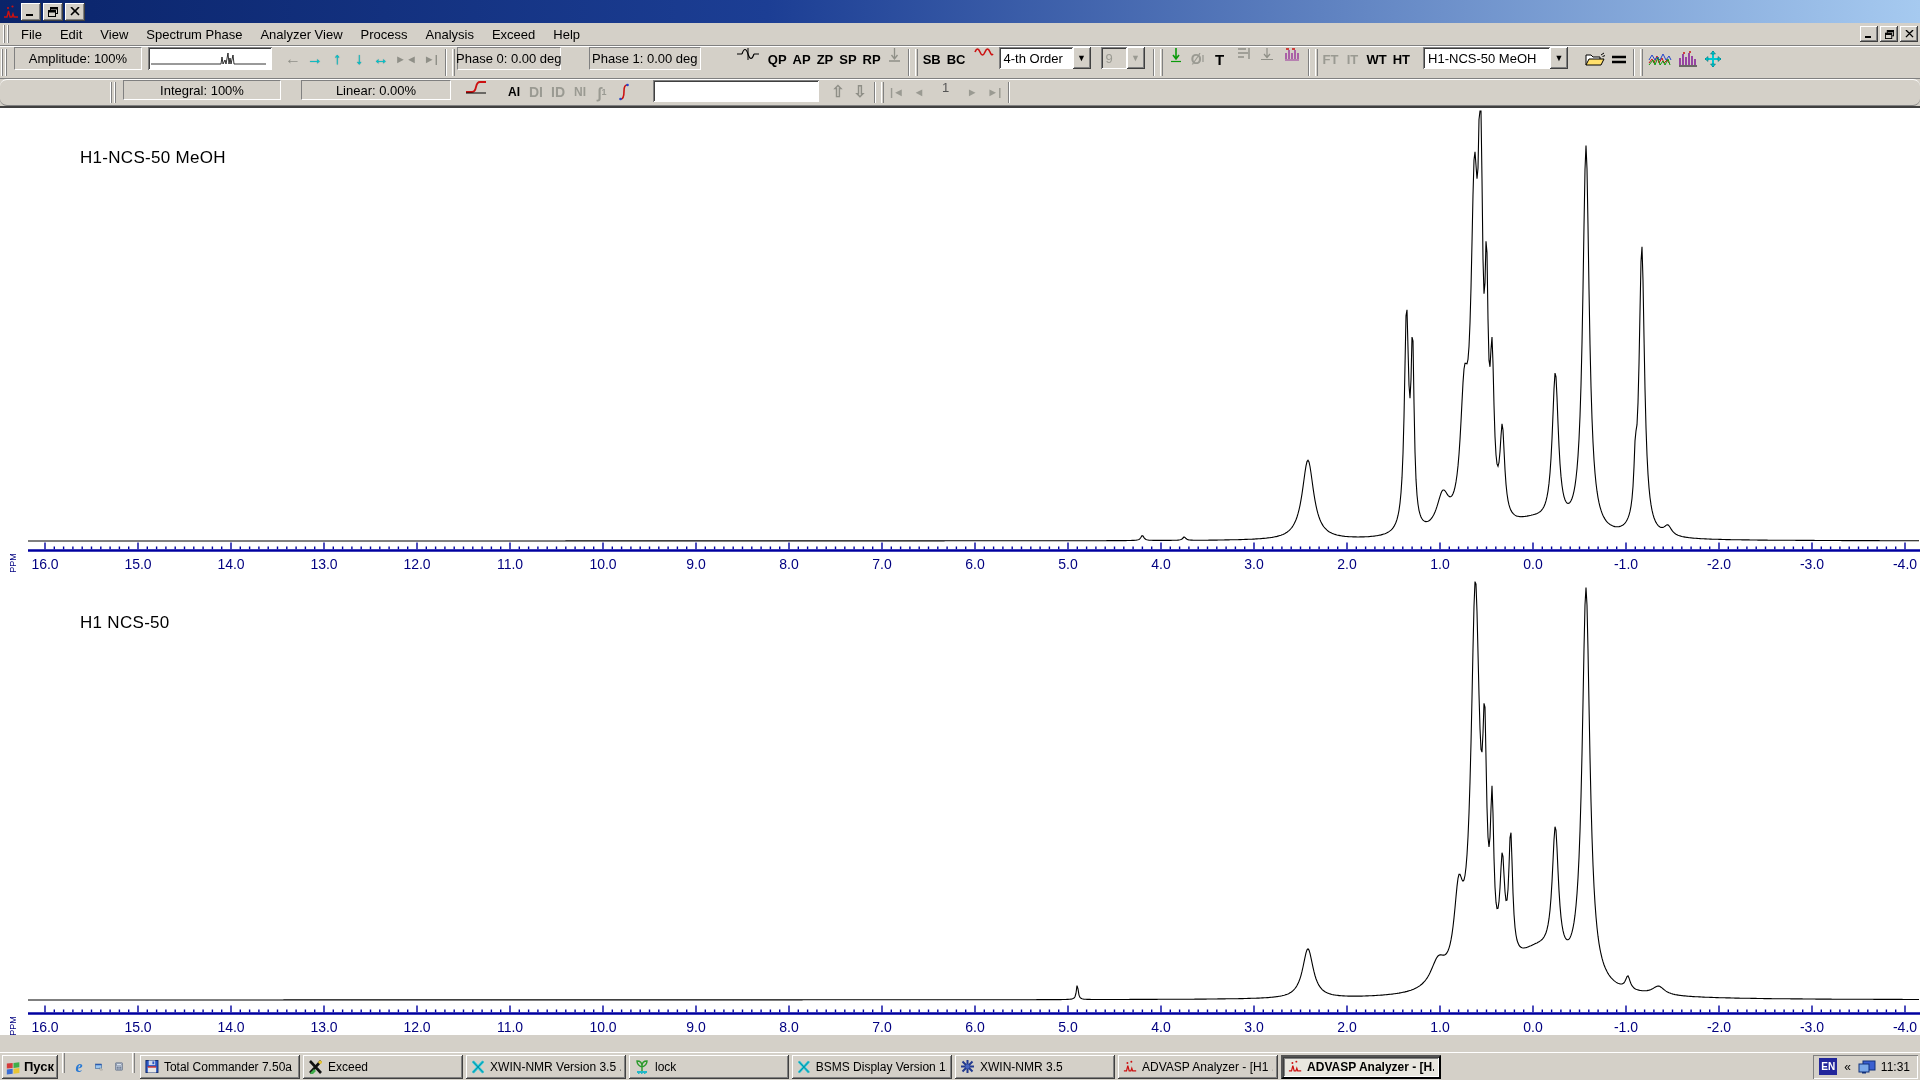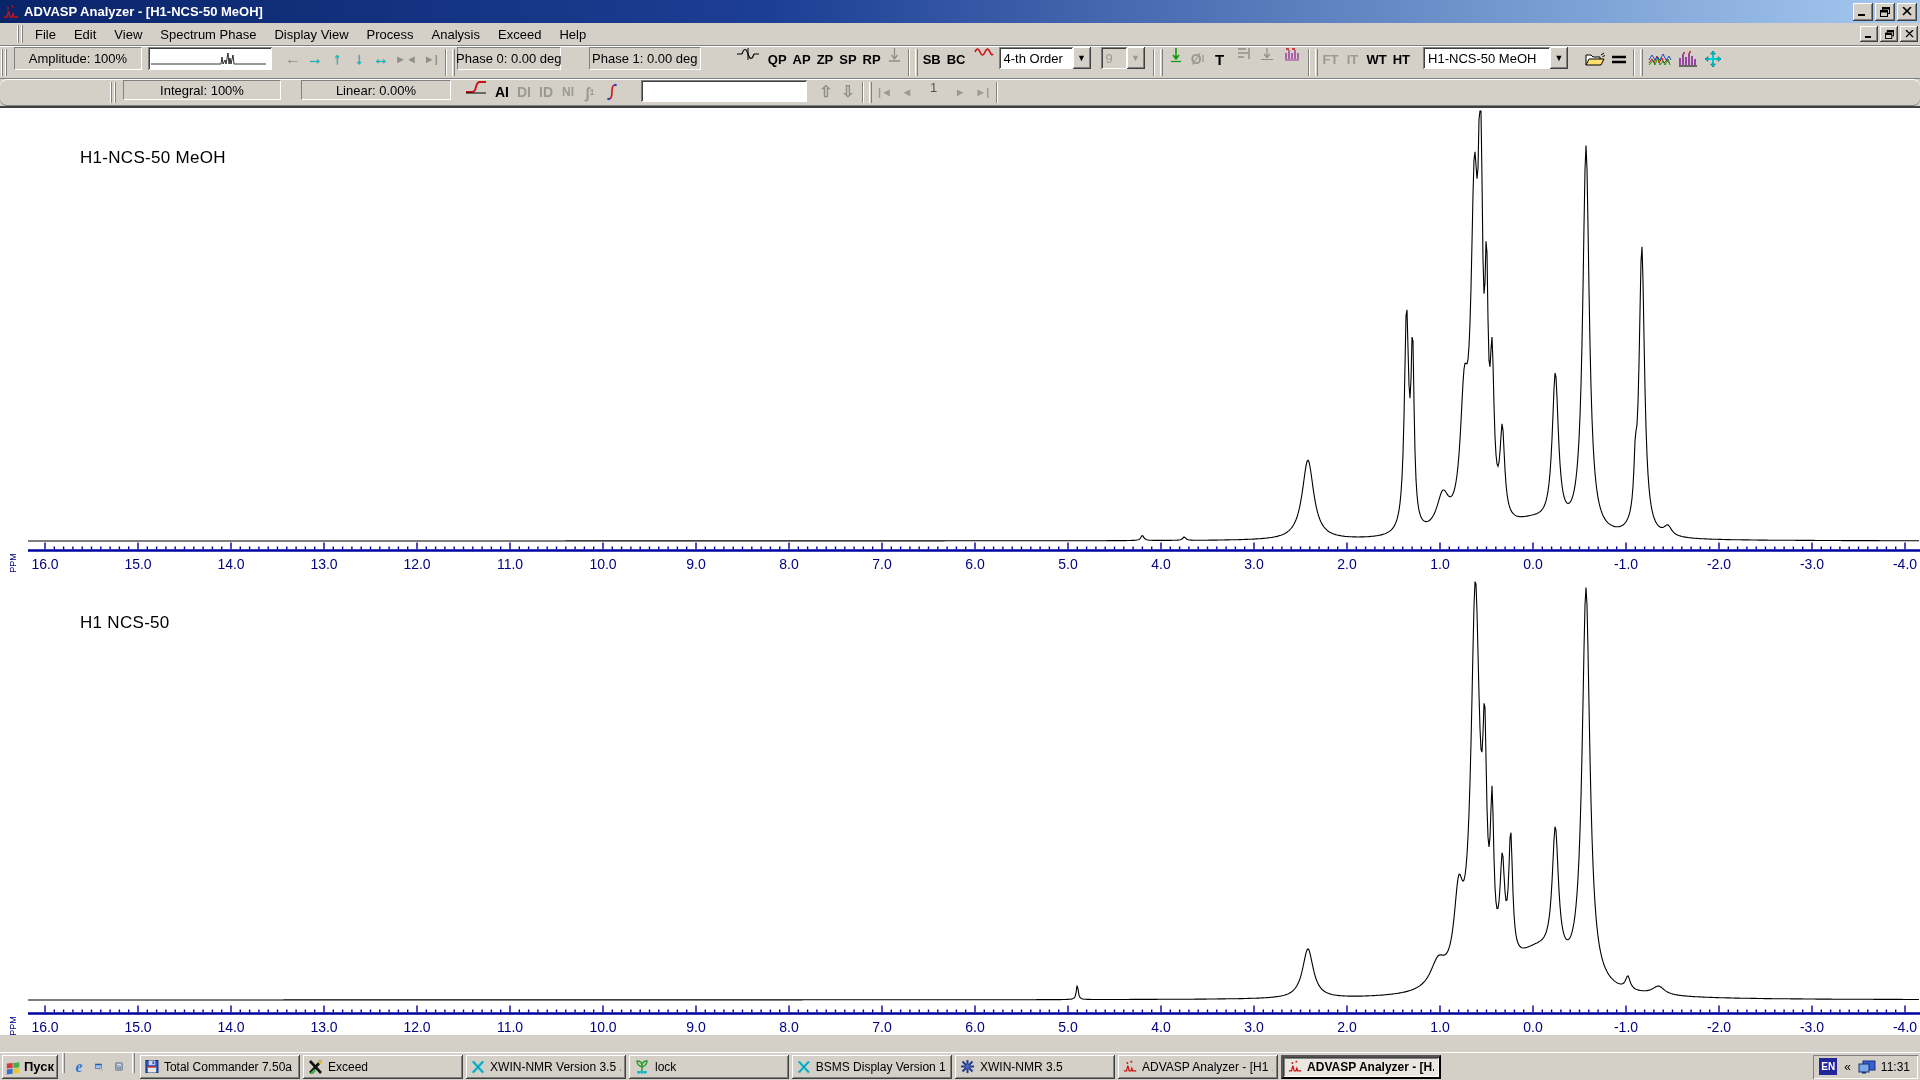--- a/index.html
+++ b/index.html
@@ -21,21 +21,21 @@
   
   #titlebar { position:absolute; left:0; top:0; width:1920px; height:23px;
     background:linear-gradient(90deg,#0a246a,#1c3e94 40%,#a6caf0); display:flex; align-items:center; padding:0 3px; }
   #titlebar .title-text { color:#fff; font-weight:bold; font-size:13px; margin-left:5px; flex:1; white-space:nowrap; }
   .winbtn { width:20px; height:18px; margin-left:2px; display:flex; align-items:center; justify-content:center; padding:0; }
   .winbtn svg { display:block; }
   .mdibtn { width:18px; height:16px; margin-left:2px; display:flex; align-items:center; justify-content:center; padding:0; }
 
   
   #menubar { position:absolute; left:0; top:23px; width:1920px; height:23px; display:flex; align-items:center;
-    border-bottom:1px solid #808080; padding-left:16px; }
+    border-bottom:1px solid #808080; padding-left:2px; }
   .menu-item { font-size:13px; color:#000; padding:3px 9px; white-space:nowrap; }
 
   
   .tb { position:absolute; left:0; width:1920px; display:flex; align-items:flex-start;
         border-top:1px solid #fff; border-bottom:1px solid #808080; }
   #tb1 { top:46px; height:33px; }
   #tb2 { top:79px; height:27px;border-radius:7px; }
   .tb .panel { height:23px; display:flex; align-items:center; justify-content:center;
     font-size:13px; color:#000; padding:0 10px; border:1px solid; border-color:#808080 #fff #fff #808080; background:#d4d0c8; white-space:nowrap; }
   .tbtn { height:24px; min-width:22px; display:flex; align-items:center; justify-content:center;
@@ -91,21 +91,20 @@
 <div id="screen">
 
   <div id="titlebar">
     <span style="display:flex">
       <svg width="16" height="16" viewBox="0 0 16 16">
           <path d="M1 13 h3 l1.5-6 1.5 6 h2 l1-3 1 3 h4" stroke="#cc1111" stroke-width="1.4" fill="none"></path>
           <circle cx="5" cy="4" r="1.1" fill="#cc1111"></circle>
           <circle cx="9.5" cy="2.5" r="1.1" fill="#cc1111"></circle>
         </svg>
     </span>
-    <span class="title-text">ADVASP Analyzer - [H1-NCS-50 MeOH]</span>
     <button class="winbtn bevel-btn">
       <svg width="10" height="9" viewBox="0 0 10 9">
           <rect x="0" y="7" width="7" height="2" fill="#000"></rect>
         </svg>
     </button>
     <button class="winbtn bevel-btn">
       <svg width="10" height="10" viewBox="0 0 10 10">
           <rect x="2.5" y="0.5" width="7" height="6" fill="none" stroke="#000"></rect>
           <rect x="2.5" y="0.5" width="7" height="2" fill="#000"></rect>
           <rect x="0.5" y="3.5" width="7" height="6" fill="#d4d0c8" stroke="#000"></rect>
@@ -118,21 +117,21 @@
         </svg>
     </button>
   </div>
 
   <div id="menubar">
     <span class="grip2"></span>
     <span class="menu-item">File</span>
     <span class="menu-item">Edit</span>
     <span class="menu-item">View</span>
     <span class="menu-item">Spectrum Phase</span>
-    <span class="menu-item">Display View</span>
+    <span class="menu-item">Analyzer View</span>
     <span class="menu-item">Process</span>
     <span class="menu-item">Analysis</span>
     <span class="menu-item">Exceed</span>
     <span class="menu-item">Help</span>
     <span style="flex:1"></span>
     <button class="mdibtn bevel-btn" style="margin-right:0">
       <svg width="9" height="8" viewBox="0 0 9 8">
           <rect x="0" y="6" width="6" height="2" fill="#000"></rect>
         </svg>
     </button>
@@ -301,21 +300,21 @@
   <div class="tb" id="tb2">
     <span class="grip2" style="margin-left:110px"></span>
     <div class="panel" style="width:158px; height:20px; margin-left:4px">Integral: 100%</div>
     <div class="panel" style="width:150px; height:20px; margin-left:20px">Linear: 0.00%</div>
     <span style="display:flex; margin-left:14px">
       <svg width="22" height="14" viewBox="0 0 22 14">
           <path d="M1 12 h6 q3 0 4-5 q1-5 4-5 h6" stroke="#cc1111" stroke-width="1.8" fill="none"></path>
           <path d="M1 13 h20" stroke="#000" stroke-width="1"></path>
         </svg>
     </span>
-    <button class="tbtn" style="margin-left:4px; font-size:14px">AI</button>
+    <button class="tbtn" style="margin-left:16px; font-size:12px">AI</button>
     <button class="tbtn disabled" style="font-size:14px">DI</button>
     <button class="tbtn disabled" style="font-size:14px">ID</button>
     <button class="tbtn disabled" style="font-size:12px">NI</button>
     <button class="tbtn disabled" style="font-size:15px">∫<span style="font-size:9px">1</span></button>
     <button class="tbtn">
       <svg width="10" height="18" viewBox="0 0 10 18">
           <path d="M8 2 q-3 0 -3 6 q0 8 -3 8" stroke="#cc1111" stroke-width="1.6" fill="none"></path>
           <circle cx="8.5" cy="2" r="1.3" fill="#2244cc"></circle>
           <circle cx="1.5" cy="16" r="1.3" fill="#2244cc"></circle>
         </svg>

